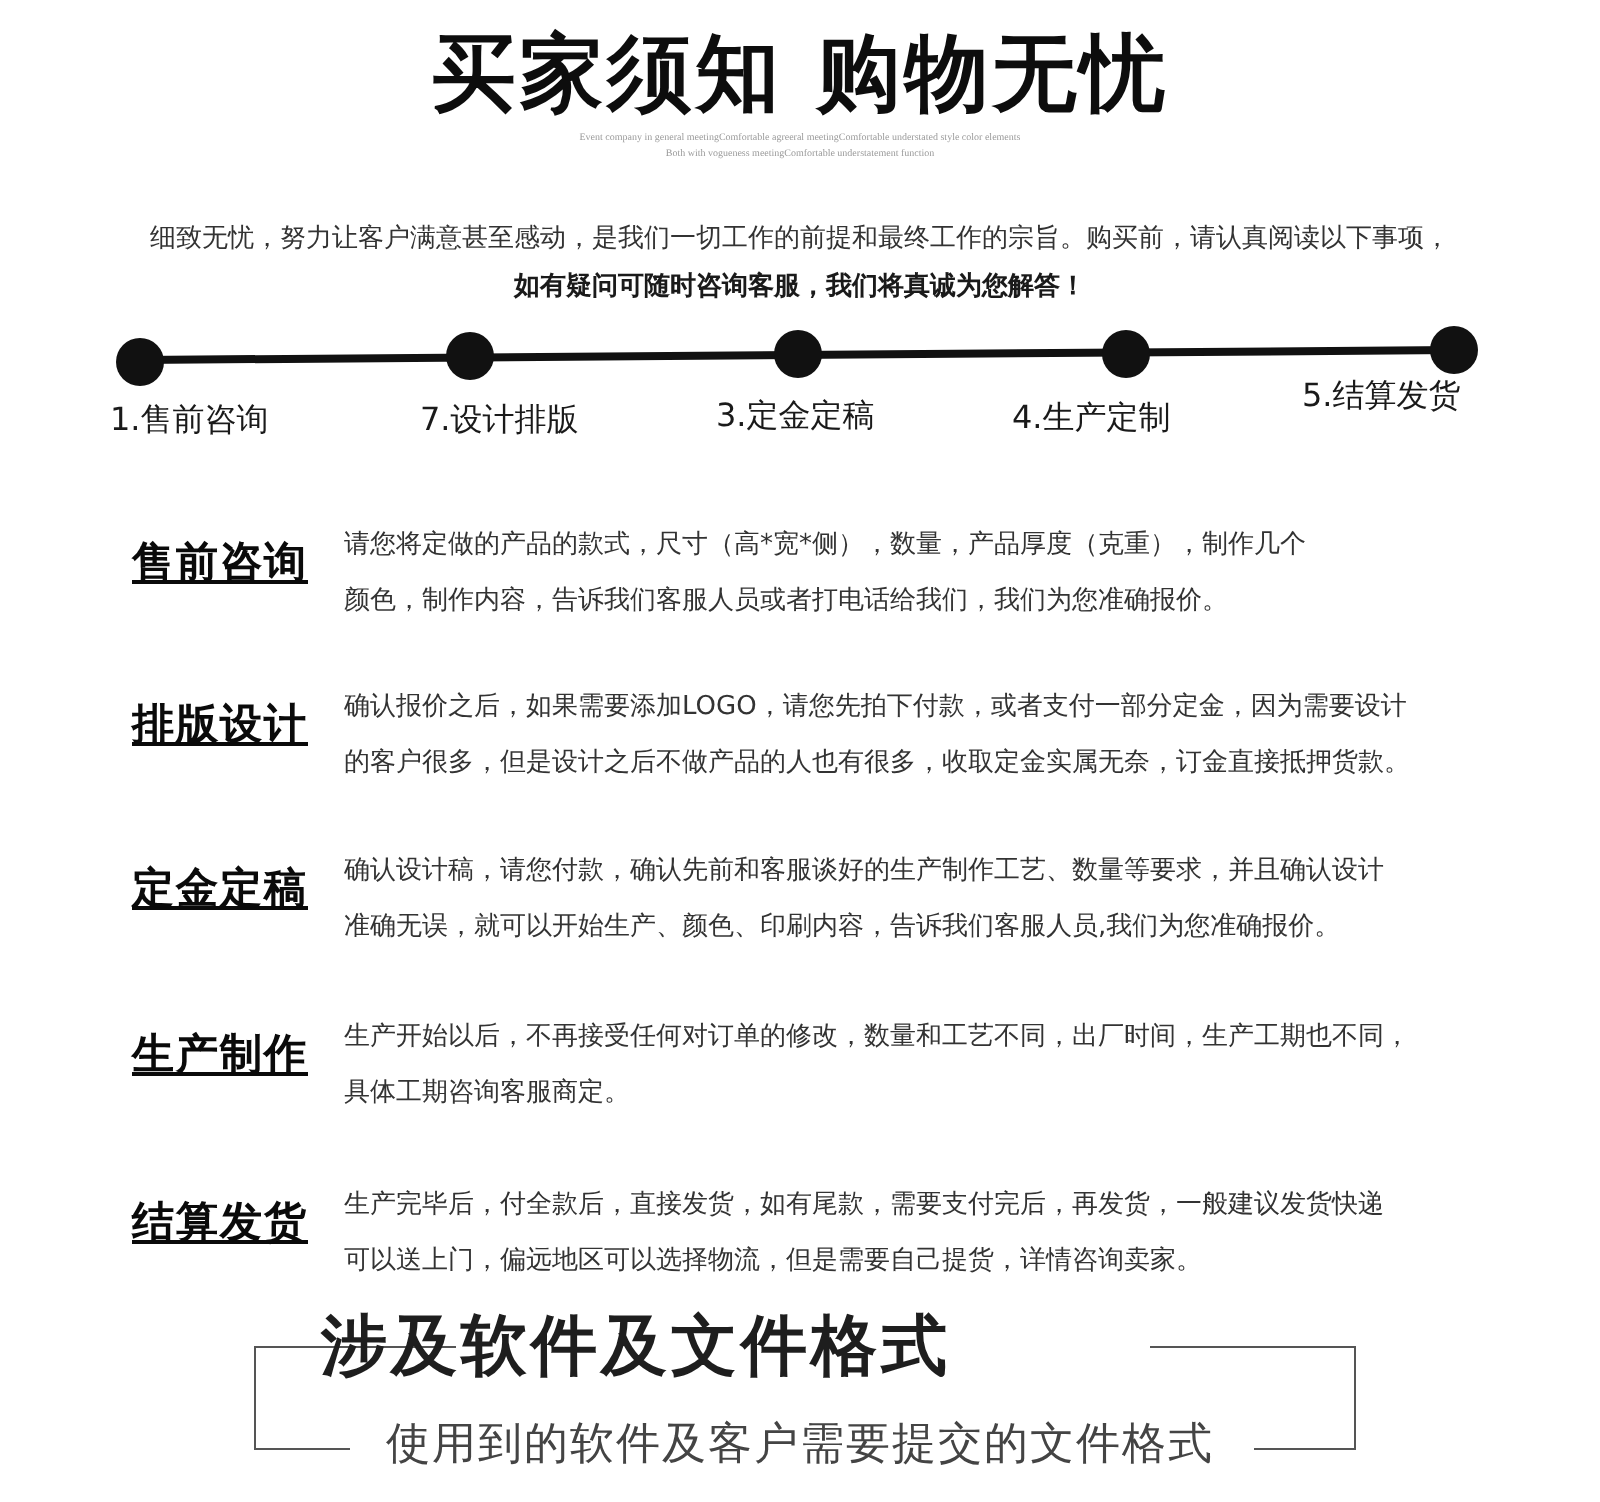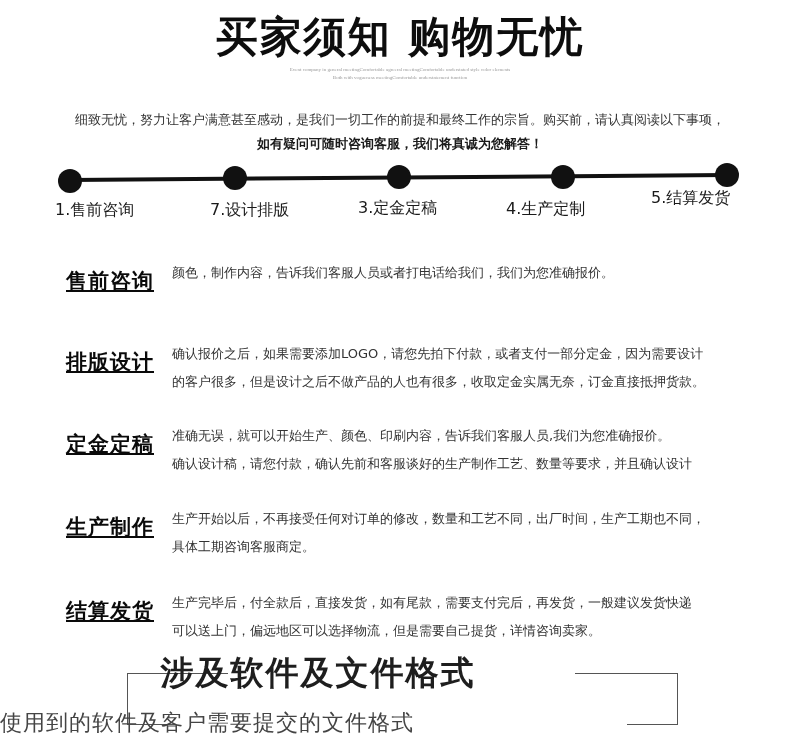--- a/index.html
+++ b/index.html
@@ -16,21 +16,21 @@
   .timeline { left: 0; top: 150px; width: 800px; height: 50px; }
   .step-label { font-size: 16px; color: #1a1a1a; white-space: nowrap; line-height: 20px; }
   .section { left: 66px; width: 700px; height: 70px; }
   .section .head { position: absolute; left: 0; top: 8px; font-size: 21px; font-weight: bold;
                    color: #0a0a0a; letter-spacing: 1px; white-space: nowrap; text-decoration: underline; }
   .section .body { position: absolute; left: 106px; top: 0; font-size: 13px; color: #333;
                    line-height: 28px; white-space: nowrap; }
   .bracket-line { position: absolute; background: #555; }
   .fmt-title { left: 0; width: 636px; top: 650px; text-align: center; font-size: 33px;
                font-weight: bold; color: #1e1e1e; letter-spacing: 2px; line-height: 46px; }
-  .fmt-sub { left: 0; width: 800px; top: 706px; text-align: left; font-size: 22px;
+  .fmt-sub { left: 0; width: 800px; top: 706px; text-align: center; font-size: 22px;
              color: #444; letter-spacing: 1px; line-height: 34px; }
 </style>
 </head>
 <body>
 
 <div class="abs title">买家须知 购物无忧</div>
 <div class="abs subtitle" style="top:66px;">Event company in general meetingComfortable agreeral meetingComfortable understated style color elements</div>
 <div class="abs subtitle" style="top:74px;">Both with vogueness meetingComfortable understatement function</div>
 
 <div class="abs intro" style="top:108px;">
@@ -48,37 +48,38 @@
 </svg>
 <div class="abs step-label" style="left:55px; top:200px;">1.售前咨询</div>
 <div class="abs step-label" style="left:210px; top:200px;">7.设计排版</div>
 <div class="abs step-label" style="left:358px; top:198px;">3.定金定稿</div>
 <div class="abs step-label" style="left:506px; top:199px;">4.生产定制</div>
 <div class="abs step-label" style="left:651px; top:188px;">5.结算发货</div>
 
 <div class="abs section" style="top:259px;">
   <div class="head">售前咨询</div>
   <div class="body">
+    <div>请您将定做的产品的款式，尺寸（高*宽*侧），数量，产品厚度（克重），制作几个</div>
     <div>颜色，制作内容，告诉我们客服人员或者打电话给我们，我们为您准确报价。</div>
   </div>
 </div>
 
 <div class="abs section" style="top:340px;">
   <div class="head">排版设计</div>
   <div class="body">
     <div>确认报价之后，如果需要添加LOGO，请您先拍下付款，或者支付一部分定金，因为需要设计</div>
     <div>的客户很多，但是设计之后不做产品的人也有很多，收取定金实属无奈，订金直接抵押货款。</div>
   </div>
 </div>
 
 <div class="abs section" style="top:422px;">
   <div class="head">定金定稿</div>
   <div class="body">
+    <div>确认设计稿，请您付款，确认先前和客服谈好的生产制作工艺、数量等要求，并且确认设计</div>
     <div>准确无误，就可以开始生产、颜色、印刷内容，告诉我们客服人员,我们为您准确报价。</div>
-    <div>确认设计稿，请您付款，确认先前和客服谈好的生产制作工艺、数量等要求，并且确认设计</div>
   </div>
 </div>
 
 <div class="abs section" style="top:505px;">
   <div class="head">生产制作</div>
   <div class="body">
     <div>生产开始以后，不再接受任何对订单的修改，数量和工艺不同，出厂时间，生产工期也不同，</div>
     <div>具体工期咨询客服商定。</div>
   </div>
 </div>

